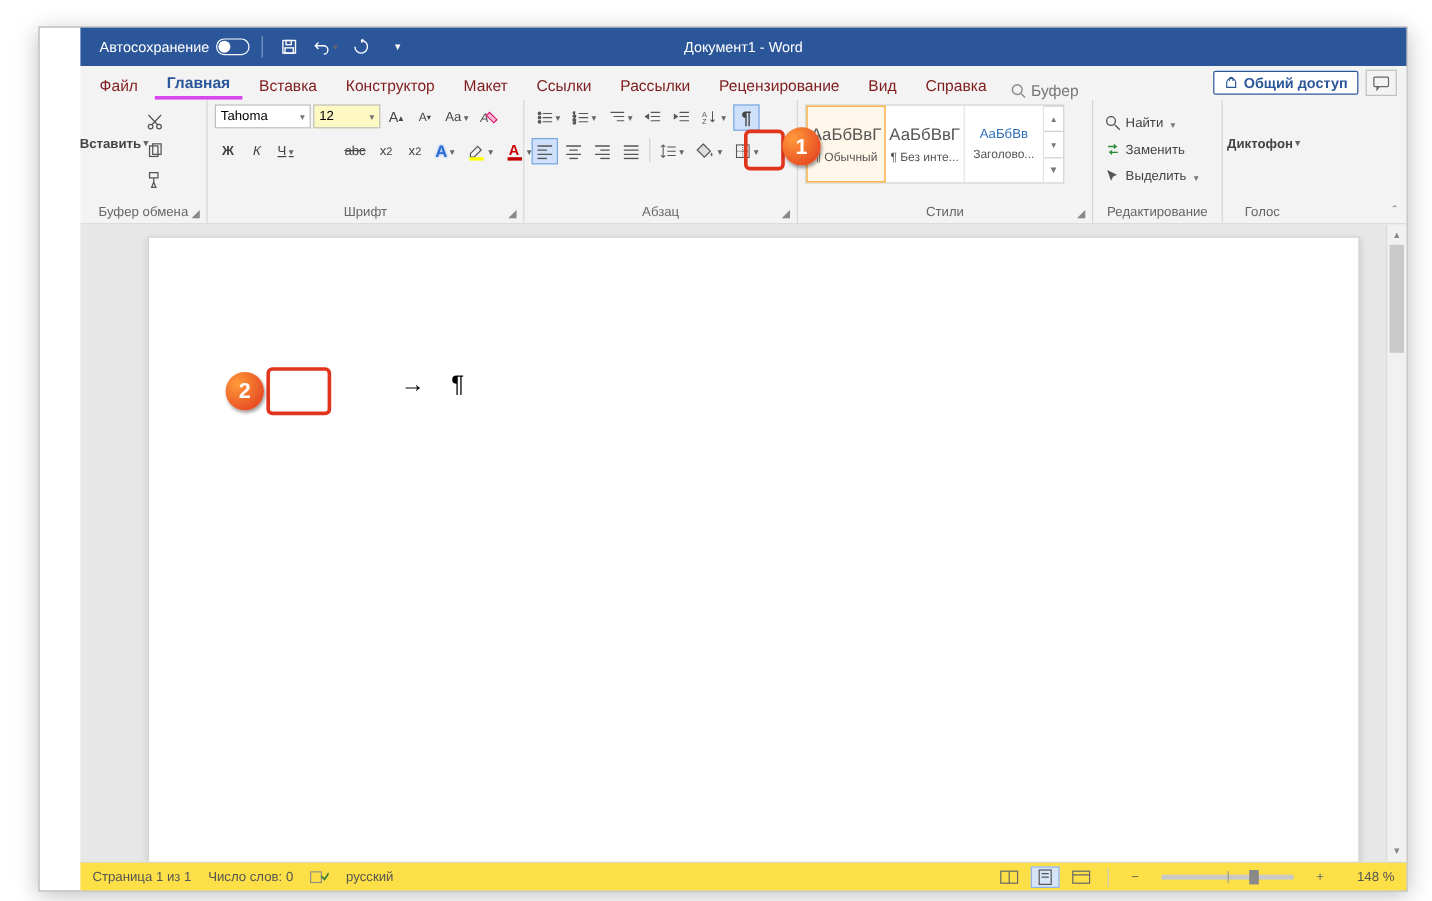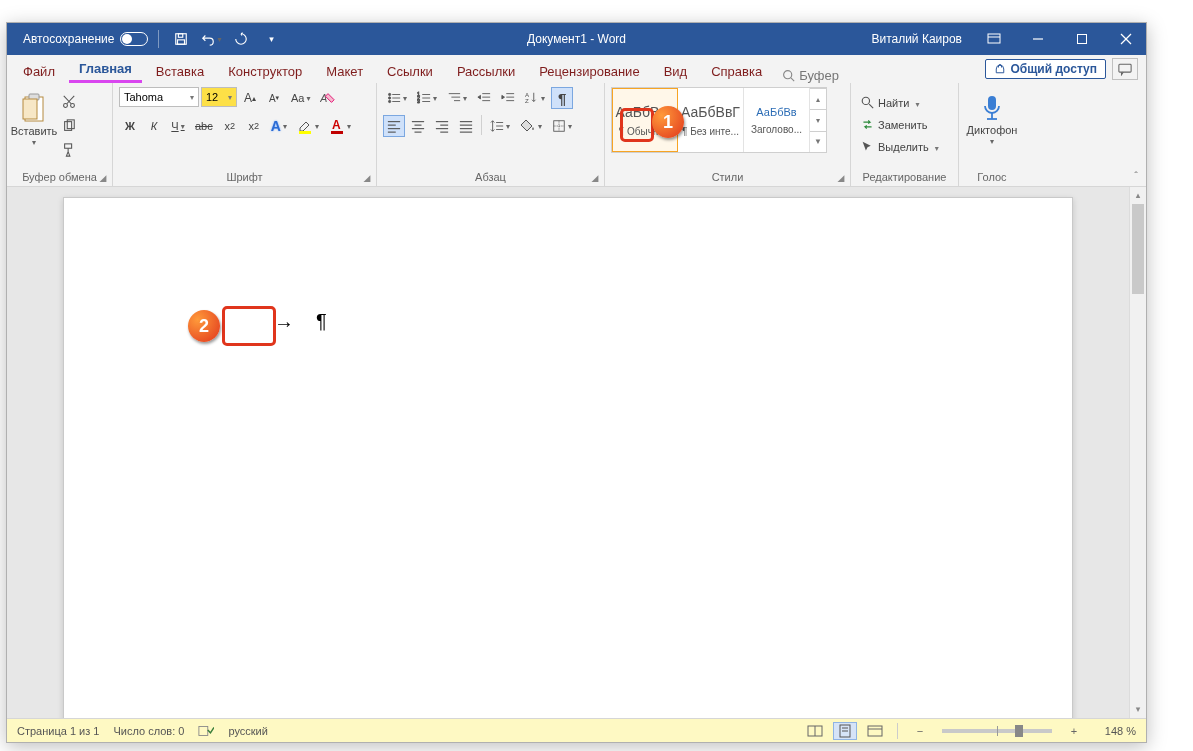--- a/index.html
+++ b/index.html
@@ -1,17 +1,17 @@
 <!DOCTYPE html>
 <html><head>
 <meta charset="utf-8">
 <style>
 * { box-sizing: border-box; margin: 0; padding: 0; font-family: "Segoe UI", Tahoma, sans-serif; }
 body { background: #fff; width: 1193px; height: 751px; overflow: hidden; position: relative; }
-.frame { position: absolute; left: 6px; top: 22px; width: 1141px; height: 721px; background: #fff; border: 1px solid #b0b0b0; box-shadow: 0 4px 18px rgba(0,0,0,.25); display: flex; flex-direction: column; }
+.frame { position: absolute; left: 32px; top: 22px; width: 1141px; height: 721px; background: #fff; border: 1px solid #b0b0b0; box-shadow: 0 4px 18px rgba(0,0,0,.25); display: flex; flex-direction: column; padding-left: 34px; }
 
 
 .titlebar { height: 32px; background: #2b579a; color: #fff; display: flex; align-items: center; font-size: 12px; position: relative; }
 .titlebar .left { display: flex; align-items: center; gap: 6px; padding-left: 16px; }
 .titlebar .center { position: absolute; left: 50%; transform: translateX(-50%); }
 .titlebar .right { margin-left: auto; display: flex; align-items: center; gap: 4px; padding-right: 0; }
 .autosave { display: flex; align-items: center; gap: 6px; }
 .toggle { width: 28px; height: 14px; border: 1px solid #fff; border-radius: 8px; position: relative; }
 .toggle::after { content: ""; position: absolute; left: 1px; top: 1px; width: 10px; height: 10px; border-radius: 50%; background: #fff; }
 .qat-btn { width: 24px; height: 24px; display: flex; align-items: center; justify-content: center; color: #fff; }
@@ -32,25 +32,25 @@
 .ribbon { height: 104px; background: #f3f3f3; border-bottom: 1px solid #d6d6d6; display: flex; font-size: 11px; }
 .group { border-right: 1px solid #d6d6d6; display: flex; flex-direction: column; justify-content: space-between; padding: 4px 6px 1px; }
 .group-label { text-align: center; color: #666; font-size: 11px; padding-bottom: 2px; position: relative; }
 .group-label .launcher { position: absolute; right: -2px; bottom: 2px; width: 10px; height: 10px; color: #888; font-size: 9px; }
 .group-body { flex: 1; display: flex; align-items: flex-start; gap: 3px; }
 .rbtn { height: 22px; min-width: 22px; padding: 0 3px; display: flex; align-items: center; justify-content: center; border: 1px solid transparent; color: #444; cursor: pointer; }
 .rbtn.pressed { background: #cfe1fa; border: 1px solid #7ba7e0; }
 .drop::after { content: "▾"; font-size: 8px; margin-left: 2px; color: #666; }
 .col { display: flex; flex-direction: column; gap: 2px; }
 .row { display: flex; gap: 2px; }
-.big-btn { width: 42px; display: flex; flex-direction: column; align-items: center; justify-content: center; gap: 2px; text-align: center; color: #444; line-height: 1.1; }
+.big-btn { width: 42px; display: flex; flex-direction: row; align-items: center; justify-content: center; gap: 2px; text-align: center; color: #444; line-height: 1.1; font-weight: bold; }
 
 
 .font-name { width: 80px; height: 20px; border: 1px solid #bdbdbd; background: #fff; font-size: 11px; padding: 0 4px; display: flex; align-items: center; justify-content: space-between; }
-.font-size { width: 36px; height: 20px; border: 1px solid #bdbdbd; background: #fde047; font-size: 11px; padding: 0 4px; display: flex; align-items: center; justify-content: space-between; }
+.font-size { width: 56px; height: 20px; border: 1px solid #bdbdbd; background: #fef9c3; font-size: 11px; padding: 0 4px; display: flex; align-items: center; justify-content: space-between; }
 
 
 .styles-gallery { display: flex; border: 1px solid #cfcfcf; background: #fff; height: 66px; }
 .style-item { width: 66px; border-right: 1px solid #e3e3e3; display: flex; flex-direction: column; align-items: center; justify-content: center; font-size: 10px; color: #555; cursor: pointer; }
 .style-item.sel { border: 1px solid #f7a423; background: #fff7e9; }
 .style-prev { font-size: 14px; margin-bottom: 6px; }
 .style-scroll { width: 16px; display: flex; flex-direction: column; }
 .style-scroll div { flex: 1; border-top: 1px solid #cfcfcf; display: flex; align-items: center; justify-content: center; font-size: 8px; color: #777; }
 
 
@@ -63,21 +63,21 @@
 .docwrap { flex: 1; background: #e7e7e7; position: relative; overflow: hidden; }
 .page { position: absolute; left: 56px; top: 10px; width: 1010px; height: 564px; background: #fff; border: 1px solid #c9c9c9; box-shadow: 0 2px 6px rgba(0,0,0,.15); }
 .doc-text { position: absolute; left: 210px; top: 112px; font-family: Tahoma, sans-serif; font-size: 20px; color: #000; display: flex; align-items: center; gap: 22px; }
 
 
 .vscroll { position: absolute; right: 0; top: 0; bottom: 0; width: 17px; background: #f1f1f1; border-left: 1px solid #dcdcdc; }
 .vscroll .up, .vscroll .dn { height: 17px; text-align: center; font-size: 9px; color: #888; line-height: 17px; }
 .vscroll .thumb { position: absolute; top: 17px; left: 2px; right: 2px; height: 90px; background: #c9c9c9; }
 
 
-.status { height: 24px; background: #fef9c3; border-top: 1px solid #d6d6d6; display: flex; align-items: center; font-size: 11px; color: #555; padding: 0 10px; gap: 14px; }
+.status { height: 24px; background: #fde047; border-top: 1px solid #d6d6d6; display: flex; align-items: center; font-size: 11px; color: #555; padding: 0 10px; gap: 14px; }
 .status .right { margin-left: auto; display: flex; align-items: center; gap: 6px; }
 .view-btn { width: 24px; height: 18px; border: 1px solid transparent; display: flex; align-items: center; justify-content: center; color: #666; }
 .view-btn.active { background: #d6e4f7; border-color: #8fb4e3; }
 .zoom-slider { width: 110px; height: 4px; background: #c9c9c9; position: relative; margin: 0 4px; }
 .zoom-slider .tick { position: absolute; left: 50%; top: -3px; width: 1px; height: 10px; background: #999; }
 .zoom-slider .thumb { position: absolute; left: 66%; top: -4px; width: 8px; height: 12px; background: #888; }
 
 
 .badge { position: absolute; width: 32px; height: 32px; border-radius: 50%; background: radial-gradient(circle at 30% 30%, #ff9a3a, #e0351c); color: #fff; font-weight: 700; font-size: 18px; display: flex; align-items: center; justify-content: center; box-shadow: 1px 2px 3px rgba(0,0,0,.4); z-index: 50; }
 .hl-pilcrow { position: absolute; border: 3px solid #e0351c; border-radius: 5px; z-index: 40; }
@@ -111,45 +111,20 @@
       <span class="qat-btn">
           <svg width="14" height="14" viewBox="0 0 16 16" fill="none" stroke="#fff" stroke-width="1.3">
             <path d="M8 2a6 6 0 1 1-6 6"></path>
             <path d="M8 2l2-1M8 2l1 2"></path>
           </svg>
         </span>
       <span class="qat-btn" style="font-size:9px;">▾</span>
     </div>
     <div class="center">
       <span>Документ1</span>&nbsp;-&nbsp;<span>Word</span>
-    </div>
-    <div class="right">
-      <span class="user">Виталий Каиров</span>
-      <span class="winbtn">
-          <svg width="14" height="12" viewBox="0 0 14 12" fill="none" stroke="#fff">
-            <rect x="1" y="1" width="12" height="9"></rect>
-            <path d="M1 4h12"></path>
-          </svg>
-        </span>
-      <span class="winbtn">
-          <svg width="12" height="12">
-            <line x1="1" y1="6" x2="11" y2="6" stroke="#fff" stroke-width="1.2"></line>
-          </svg>
-        </span>
-      <span class="winbtn">
-          <svg width="12" height="12" fill="none" stroke="#fff">
-            <rect x="1.5" y="1.5" width="9" height="9"></rect>
-          </svg>
-        </span>
-      <span class="winbtn">
-          <svg width="12" height="12" stroke="#fff" stroke-width="1.2">
-            <line x1="1" y1="1" x2="11" y2="11"></line>
-            <line x1="11" y1="1" x2="1" y2="11"></line>
-          </svg>
-        </span>
     </div>
   </div>
 
   <div class="tabs">
     <div class="tab">Файл</div>
     <div class="tab active">Главная</div>
     <div class="tab">Вставка</div>
     <div class="tab">Конструктор</div>
     <div class="tab">Макет</div>
     <div class="tab">Ссылки</div>
@@ -237,21 +212,21 @@
               <svg width="16" height="14" viewBox="0 0 18 16">
                 <text x="0" y="12" font-size="12" font-style="italic" fill="#555">A</text>
                 <path d="M9 3l7 7-3 3-7-7z" fill="#f7b8cf" stroke="#d06"></path>
               </svg>
             </span>
         </div>
         <div class="row">
           <span class="rbtn" style="font-weight:700;">Ж</span>
           <span class="rbtn" style="font-style:italic;">К</span>
           <span class="rbtn drop" style="text-decoration:underline;">Ч</span>
-          <span class="rbtn" style="text-decoration:line-through;">abc</span>
+          <span class="rbtn" style="text-decoration:line-through;margin-left:32px;">abc</span>
           <span class="rbtn" style="font-size:11px;">x<sub>2</sub></span>
           <span class="rbtn" style="font-size:11px;">x<sup>2</sup></span>
           <span class="rbtn drop">
               <span style="font-weight:700;color:#2b6cd4;text-shadow:0 0 2px #6ba2ff;font-size:14px;">A</span>
             </span>
           <span class="rbtn drop">
               <svg width="16" height="16" viewBox="0 0 16 16">
                 <path d="M3 10l6-6 3 3-6 6H3z" fill="none" stroke="#555"></path>
                 <rect x="2" y="13" width="12" height="3" fill="#ffff00"></rect>
               </svg>

